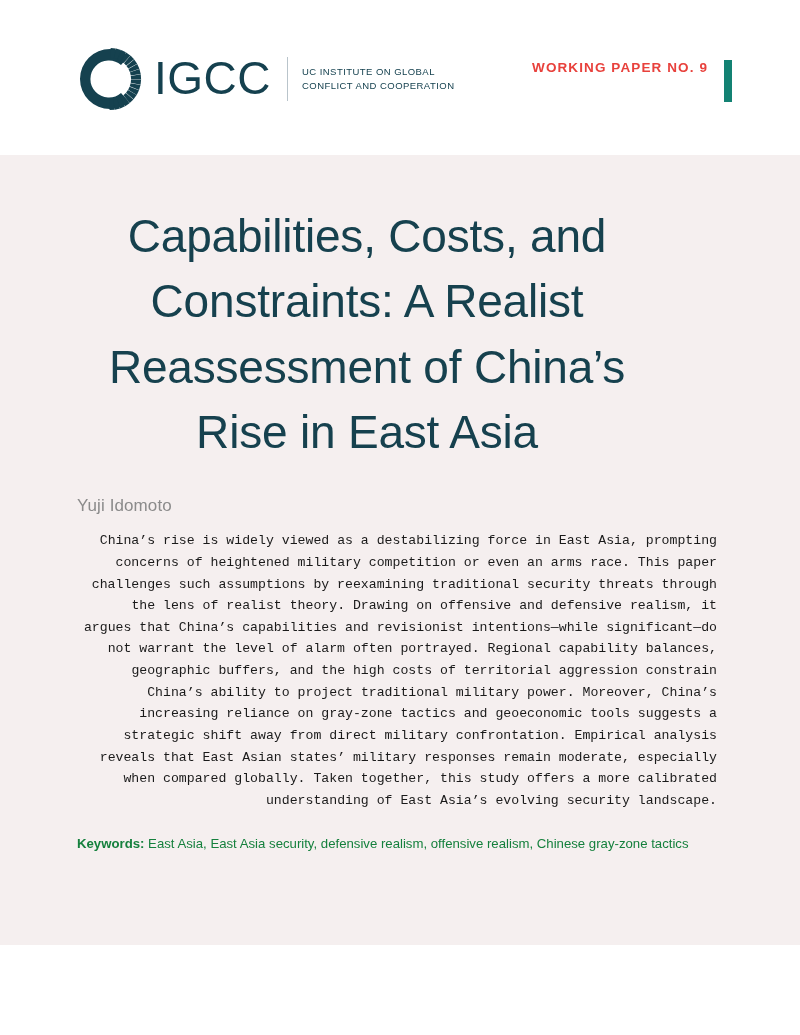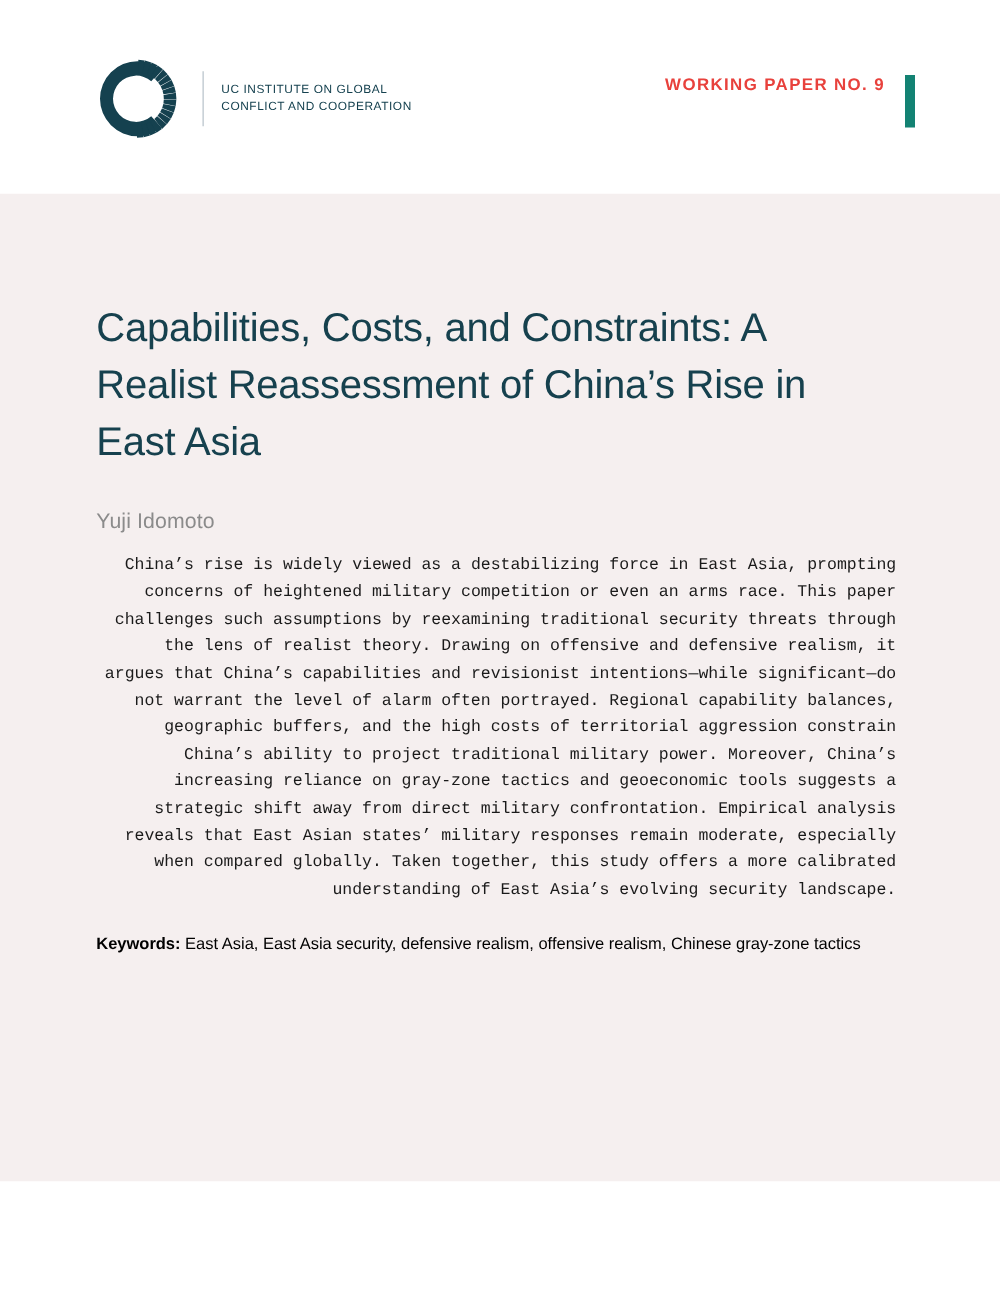--- a/index.html
+++ b/index.html
@@ -106,28 +106,29 @@
   .band {
     position: relative;
     background: #F5EFEF;
     height: 790px;
     box-sizing: border-box;
     padding: 0 77px;
   }
 
   .title {
     margin: 0;
-    padding-top: 85px;
+    padding-top: 49px;
     font-family: "Liberation Sans", sans-serif;
     font-weight: 400;
-    font-size: 32px;
+    font-size: 46px;
     line-height: 1.42;
     letter-spacing: -0.2px;
     color: #16414E;
     max-width: 580px;
+    text-align: center;
   }
 
   .author {
     margin: 31px 0 0 0;
     font-family: "Liberation Sans", sans-serif;
     font-size: 17px;
     font-weight: 400;
     color: #8B8B8B;
     letter-spacing: 0.1px;
   }
@@ -149,21 +150,21 @@
     color: #1A1A1A;
     max-width: 640px;
     text-align: right;
   }
 
   .keywords {
     margin: 21px 0 0 0;
     font-family: "Liberation Sans", sans-serif;
     font-size: 13.2px;
     line-height: 1.64;
-    color: #000000;
+    color: #15803d;
     max-width: 660px;
   }
 
   .keywords b {
     font-weight: bold;
   }
 
   .footer-space {
     height: 90px;
     background: #ffffff;
@@ -242,20 +243,21 @@
                   <path d="M21 -1.6 L31 -2.6 L31 2.6 L21 1.6 Z"></path>
                 </g>
               <g transform="rotate(86)">
                   <path d="M21 -1.6 L31 -2.6 L31 2.6 L21 1.6 Z"></path>
                 </g>
             </g>
           </g>
         </svg>
       </span>
 
+      <span class="logo-wordmark">IGCC</span>
 
       <span class="logo-divider"></span>
 
       <span class="logo-tagline">UC INSTITUTE ON GLOBAL
 CONFLICT AND COOPERATION</span>
     </div>
 
     <div class="paper-meta">
       <div class="paper-meta-text">
         <div>WORKING PAPER NO. 9</div>

